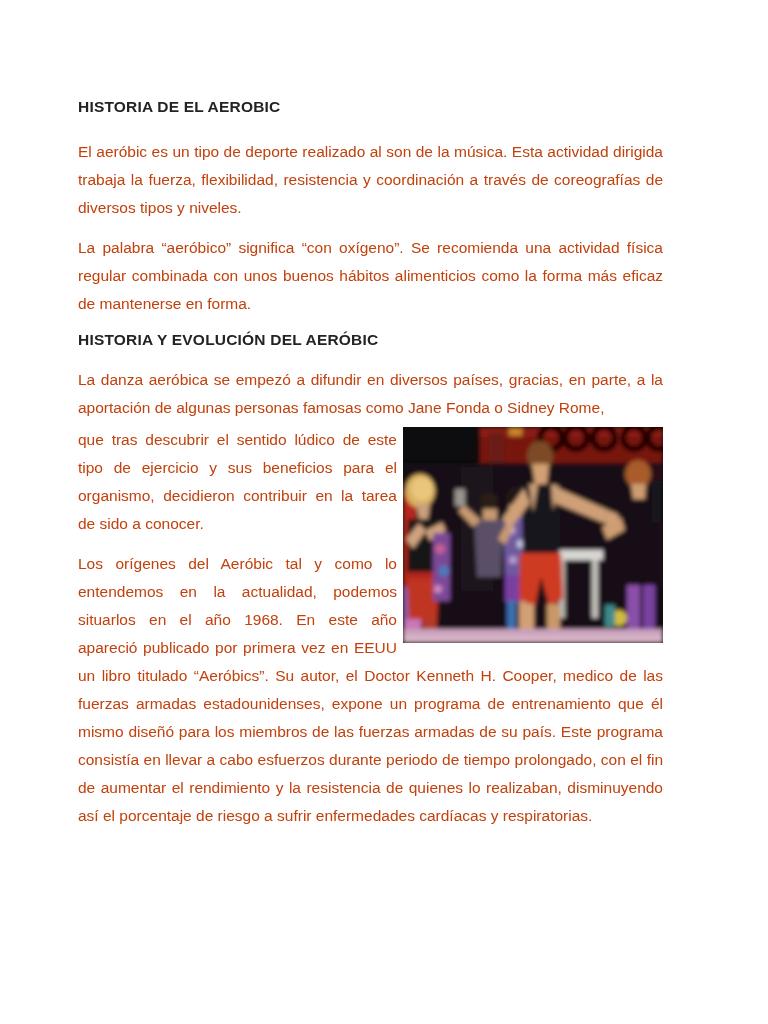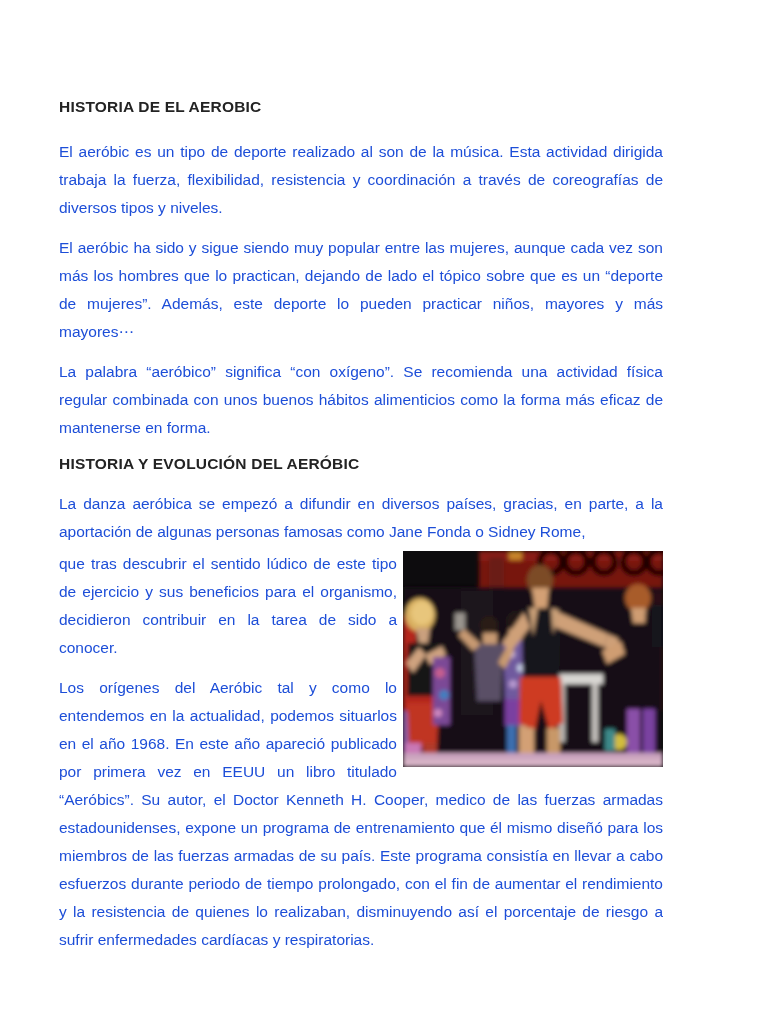--- a/index.html
+++ b/index.html
@@ -5,36 +5,36 @@
   html, body { margin: 0; padding: 0; background: #ffffff; }
   .page {
     position: relative;
     width: 768px;
     height: 1024px;
     background: #ffffff;
     overflow: hidden;
     font-family: "Liberation Sans", "DejaVu Sans", sans-serif;
     color: #2d2d2d;
   }
-  .content { padding: 97px 105px 0 59px; }
+  .content { padding: 97px 105px 0 78px; }
   .doc-heading {
     font-size: 15.5px;
     line-height: 19px;
     font-weight: bold;
     color: #232323;
     letter-spacing: 0.2px;
     margin: 0 0 22px 0;
   }
   .doc-heading.second { margin: 0 0 17px 0; }
   .para {
     font-size: 15.5px;
     line-height: 28px;
     text-align: justify;
     margin: 0 0 12px 0;
-    color: #1d4ed8;
+    color: #c2410c;
   }
   .para.intro-before-photo { margin-bottom: 4px; }
   .wrap-section { overflow: hidden; }
   .wrap-section .para:last-child { margin-bottom: 12px; }
   .photo {
     float: right;
     width: 260px;
     height: 216px;
     margin: 1px 0 10px 6px;
     background: #0d0c0e;
@@ -44,21 +44,20 @@
 </head>
 <body>
 
 <div class="page">
   <div class="content">
 
     <h1 class="doc-heading">HISTORIA DE EL AEROBIC</h1>
 
     <p class="para">El aeróbic es un tipo de deporte realizado al son de la música. Esta actividad dirigida trabaja la fuerza, flexibilidad, resistencia y coordinación a través de coreografías de diversos tipos y niveles.</p>
 
-    <p class="para">El aeróbic ha sido y sigue siendo muy popular entre las mujeres, aunque cada vez son más los hombres que lo practican, dejando de lado el tópico sobre que es un “deporte de mujeres”. Además, este deporte lo pueden practicar niños, mayores y más mayores⋯</p>
 
     <p class="para">La palabra “aeróbico” significa “con oxígeno”. Se recomienda una actividad física regular combinada con unos buenos hábitos alimenticios como la forma más eficaz de mantenerse en forma.</p>
 
     <h2 class="doc-heading second">HISTORIA Y EVOLUCIÓN DEL AERÓBIC</h2>
 
     <p class="para intro-before-photo">La danza aeróbica se empezó a difundir en diversos países, gracias, en parte, a la aportación de algunas personas famosas como Jane Fonda o Sidney Rome,</p>
 
     <div class="wrap-section">
 
       <div class="photo" aria-label="Aerobics class performing on a dark stage, instructor in red and black in the center">

